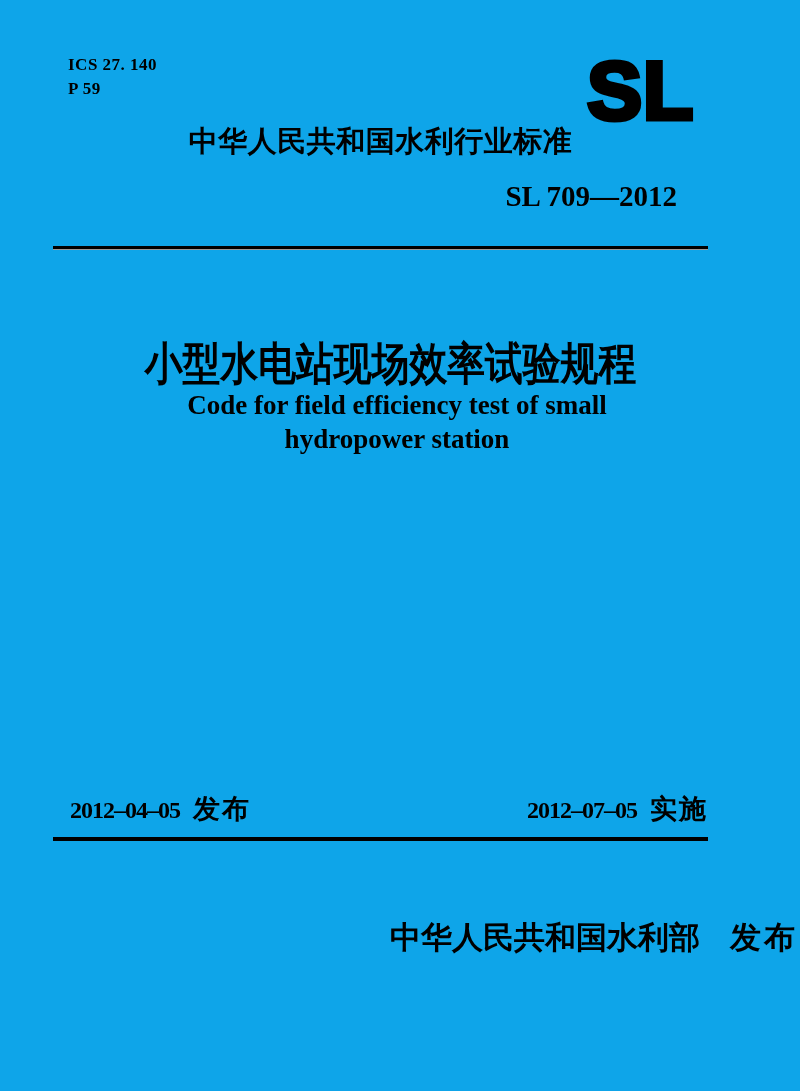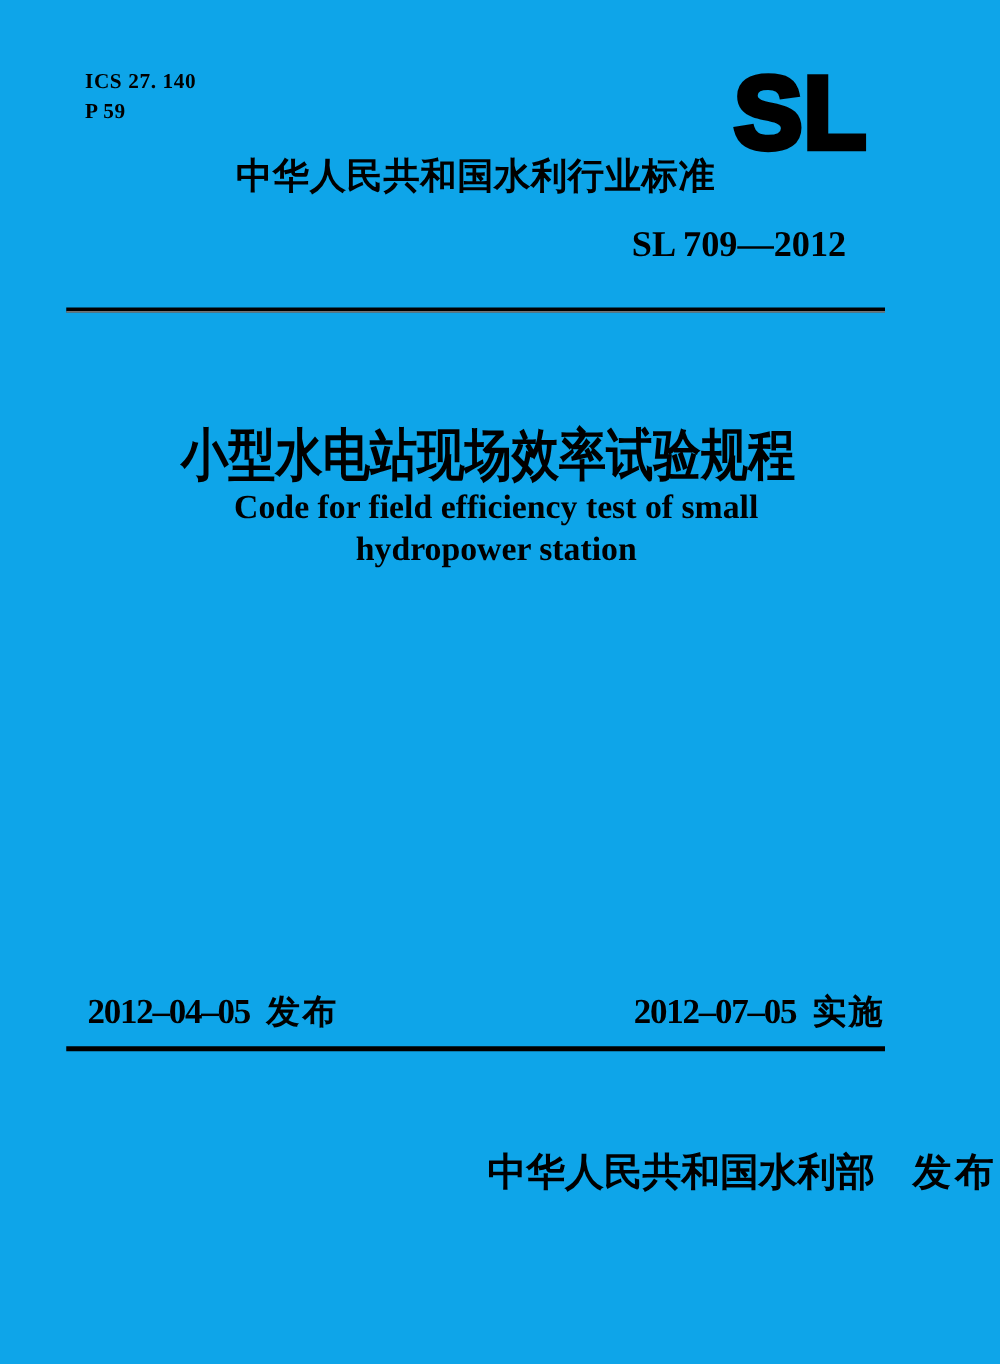--- a/index.html
+++ b/index.html
@@ -115,21 +115,21 @@
     box-sizing: border-box;
     padding-left: 17px;
     display: flex;
     justify-content: space-between;
     align-items: baseline;
     line-height: 34px;
   }
   .date-num {
     font-family: "Liberation Serif", "DejaVu Serif", serif;
     font-weight: bold;
-    font-size: 28px;
+    font-size: 24px;
     letter-spacing: -1px;
     margin-top: 44px;
   }
   .date-label {
     font-family: "Liberation Sans", "DejaVu Sans", sans-serif;
     font-weight: bold;
     font-size: 27px;
     margin-left: 9px;
     letter-spacing: 2px;
   }

